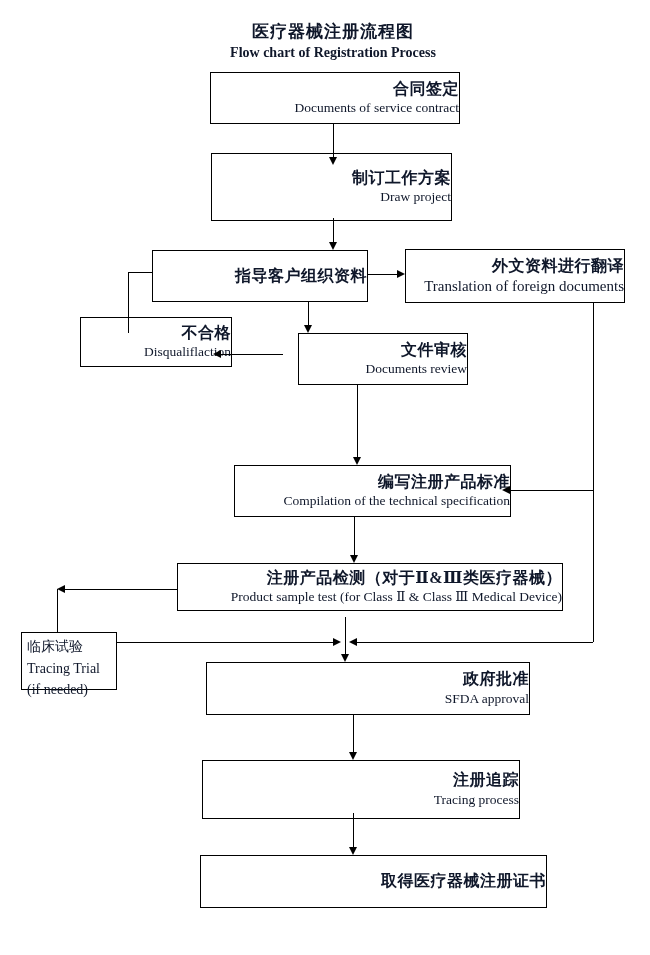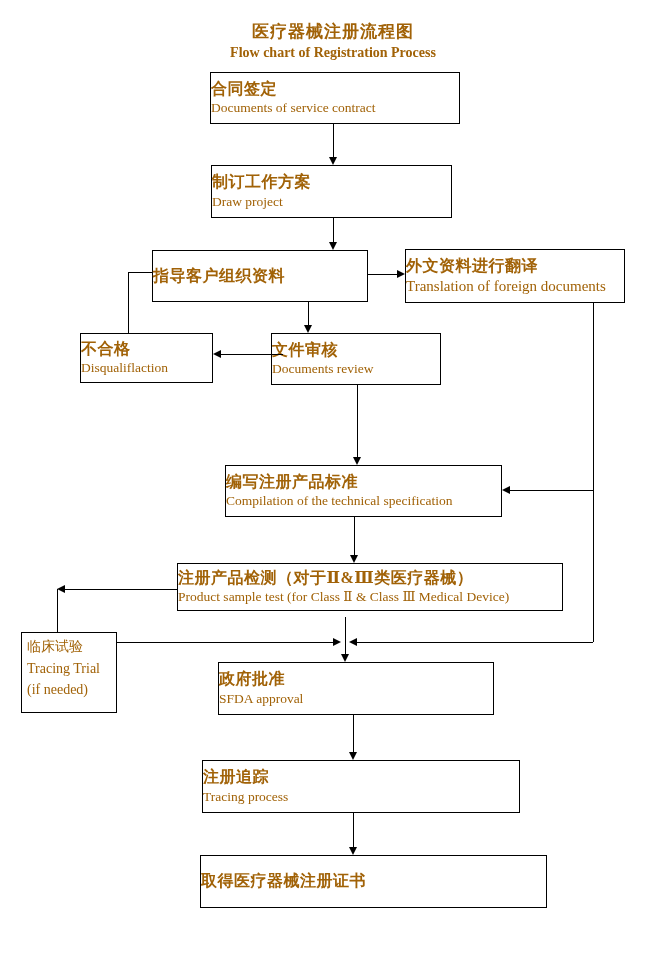--- a/index.html
+++ b/index.html
@@ -2,21 +2,21 @@
 <html><head>
 <meta charset="utf-8">
 <style>
   html, body { margin: 0; padding: 0; background: #ffffff; }
   .canvas {
     position: relative;
     width: 650px;
     height: 955px;
     background: #ffffff;
     font-family: "Liberation Serif", "DejaVu Serif", serif;
-    color: #a16207;
+    color: #0f172a;
     overflow: hidden;
   }
   .title-block {
     position: absolute;
     top: 22px;
     left: 8px;
     width: 650px;
     text-align: center;
   }
   .title-zh {
@@ -31,21 +31,21 @@
     line-height: 1.5;
   }
   .node {
     position: absolute;
     box-sizing: border-box;
     border: 1px solid #000000;
     background: #ffffff;
     display: flex;
     flex-direction: column;
     justify-content: center;
-    align-items: flex-start;
+    align-items: flex-end;
     text-align: center;
     gap: 2px;
   }
   .node .zh {
     font-size: 16px;
     font-weight: bold;
     line-height: 1.15;
     letter-spacing: 0.5px;
     white-space: nowrap;
   }
@@ -83,66 +83,66 @@
   <div class="title-block">
     <div class="title-zh">医疗器械注册流程图</div>
     <div class="title-en">Flow chart of Registration Process</div>
   </div>
 
   <div class="node" style="left:210px;top:72px;width:250px;height:52px">
     <div class="zh">合同签定</div>
     <div class="en">Documents of service contract</div>
   </div>
 
-  <div class="node" style="left:211px;top:165px;width:241px;height:53px">
+  <div class="node" style="left:211px;top:153px;width:241px;height:68px">
     <div class="zh">制订工作方案</div>
     <div class="en">Draw project</div>
   </div>
 
   <div class="node" style="left:152px;top:250px;width:216px;height:52px">
     <div class="zh">指导客户组织资料</div>
   </div>
 
   <div class="node" style="left:405px;top:249px;width:220px;height:54px">
     <div class="zh">外文资料进行翻译</div>
     <div class="en" style="font-size:15px">Translation of foreign documents</div>
   </div>
 
-  <div class="node" style="left:80px;top:333px;width:133px;height:50px">
+  <div class="node" style="left:80px;top:317px;width:152px;height:50px">
     <div class="zh">不合格</div>
     <div class="en">Disqualiflaction</div>
   </div>
 
-  <div class="node" style="left:271px;top:333px;width:170px;height:52px">
+  <div class="node" style="left:298px;top:333px;width:170px;height:52px">
     <div class="zh">文件审核</div>
     <div class="en">Documents review</div>
   </div>
 
-  <div class="node" style="left:225px;top:465px;width:277px;height:52px">
+  <div class="node" style="left:234px;top:465px;width:277px;height:52px">
     <div class="zh">编写注册产品标准</div>
     <div class="en">Compilation of the technical specification</div>
   </div>
 
   <div class="node" style="left:177px;top:563px;width:386px;height:48px">
     <div class="zh">注册产品检测（对于Ⅱ&amp;Ⅲ类医疗器械）</div>
     <div class="en">Product sample test (for Class Ⅱ &amp; Class Ⅲ Medical Device)</div>
   </div>
 
-  <div class="node note-box" style="left:21px;top:632px;width:96px;height:81px">
+  <div class="node note-box" style="left:21px;top:632px;width:96px;height:58px">
     <div class="zh-plain">临床试验</div>
     <div class="en-plain">Tracing Trial</div>
     <div class="en-plain">(if needed)</div>
   </div>
 
-  <div class="node" style="left:218px;top:662px;width:276px;height:53px">
+  <div class="node" style="left:206px;top:662px;width:324px;height:53px">
     <div class="zh">政府批准</div>
     <div class="en">SFDA approval</div>
   </div>
 
-  <div class="node" style="left:202px;top:760px;width:318px;height:53px">
+  <div class="node" style="left:202px;top:760px;width:318px;height:59px">
     <div class="zh">注册追踪</div>
     <div class="en">Tracing process</div>
   </div>
 
   <div class="node" style="left:200px;top:855px;width:347px;height:53px">
     <div class="zh">取得医疗器械注册证书</div>
   </div>
 
   <div class="ln" style="left:333px;top:123px;width:1px;height:35px"></div>
   <div class="ah ah-down" style="left:329px;top:157px"></div>

